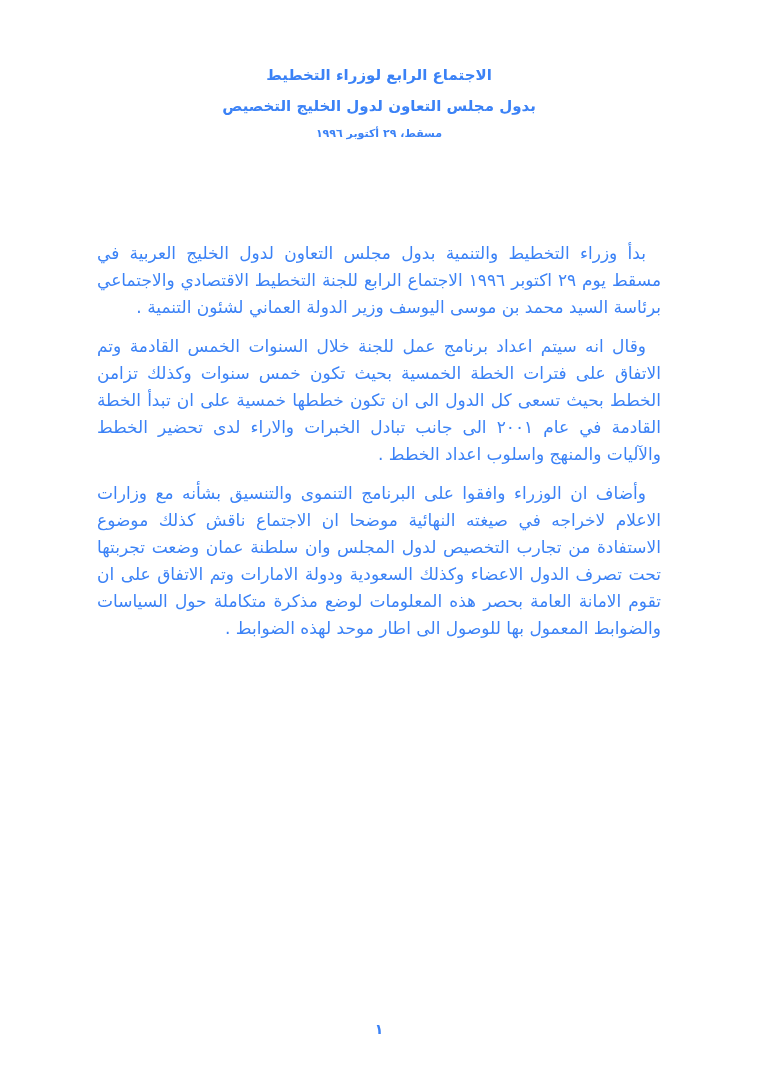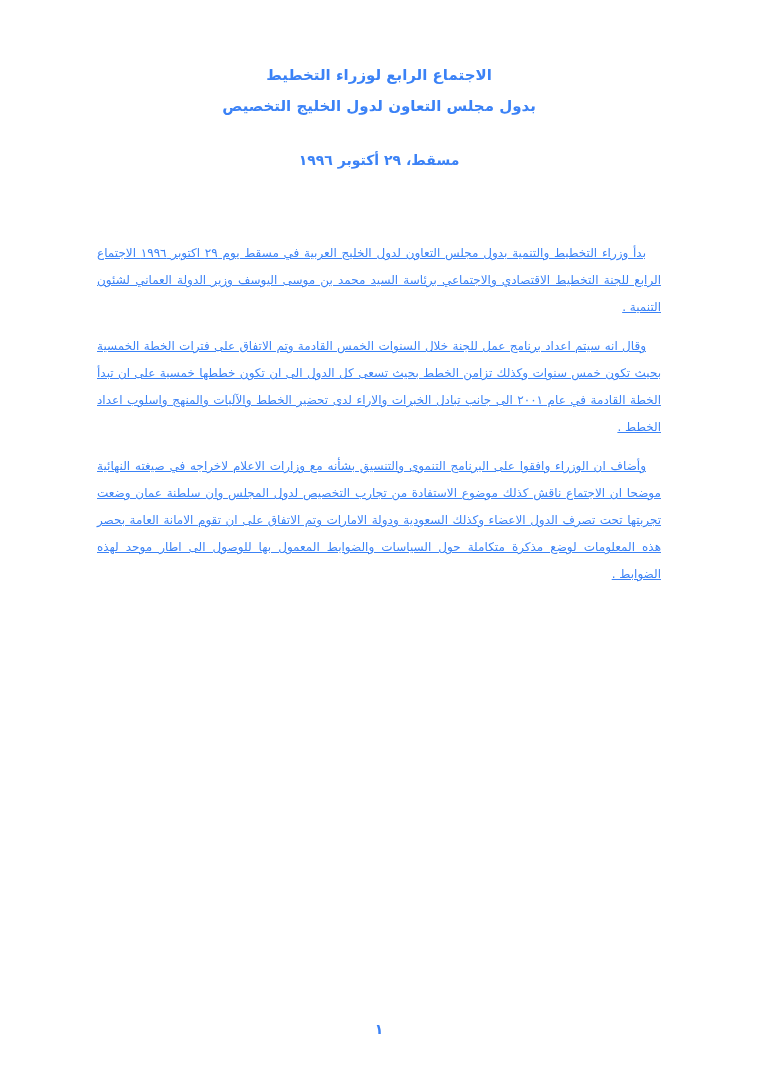--- a/index.html
+++ b/index.html
@@ -25,39 +25,37 @@
     width: 564px;
     text-align: center;
   }
   .doc-title {
     font-size: 15px;
     font-weight: bold;
     line-height: 31px;
     letter-spacing: 0.2px;
   }
   .doc-date {
-    margin-top: 26px;
-    font-size: 14px;
+    font-size: 11px;
     font-weight: bold;
     line-height: 24px;
   }
   .doc-body {
     position: absolute;
     top: 240px;
     right: 97px;
     width: 564px;
     text-align: justify;
     text-justify: inter-word;
   }
   .doc-body p {
     margin: 0 0 12px 0;
-    font-size: 12px;
+    font-size: 17px;
     line-height: 27px;
     text-indent: 15px;
-    text-decoration: underline;
   }
   .doc-body p.extra-gap {
     margin-top: 20px;
   }
   .doc-footer {
     position: absolute;
     top: 1018px;
     right: 97px;
     width: 564px;
     text-align: center;

